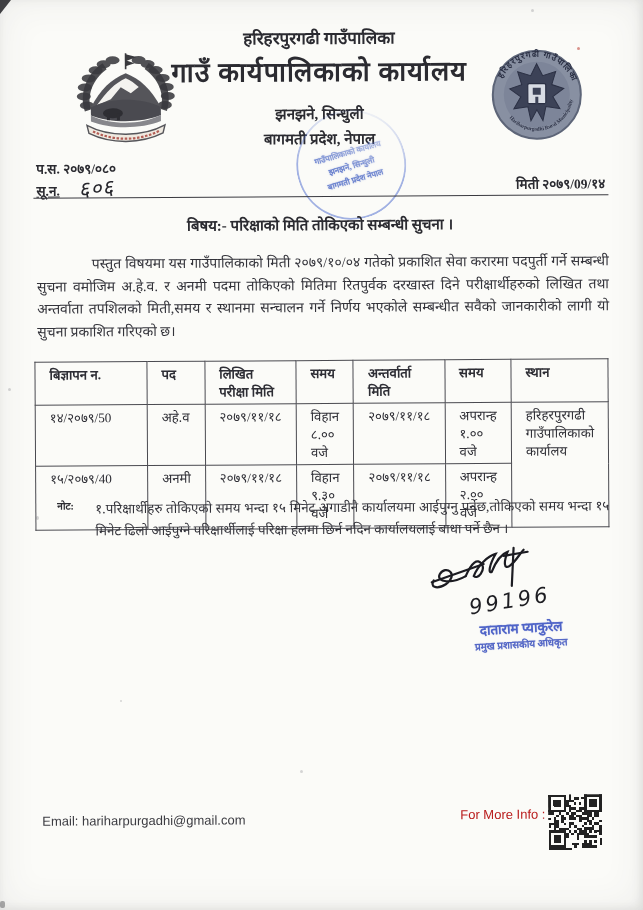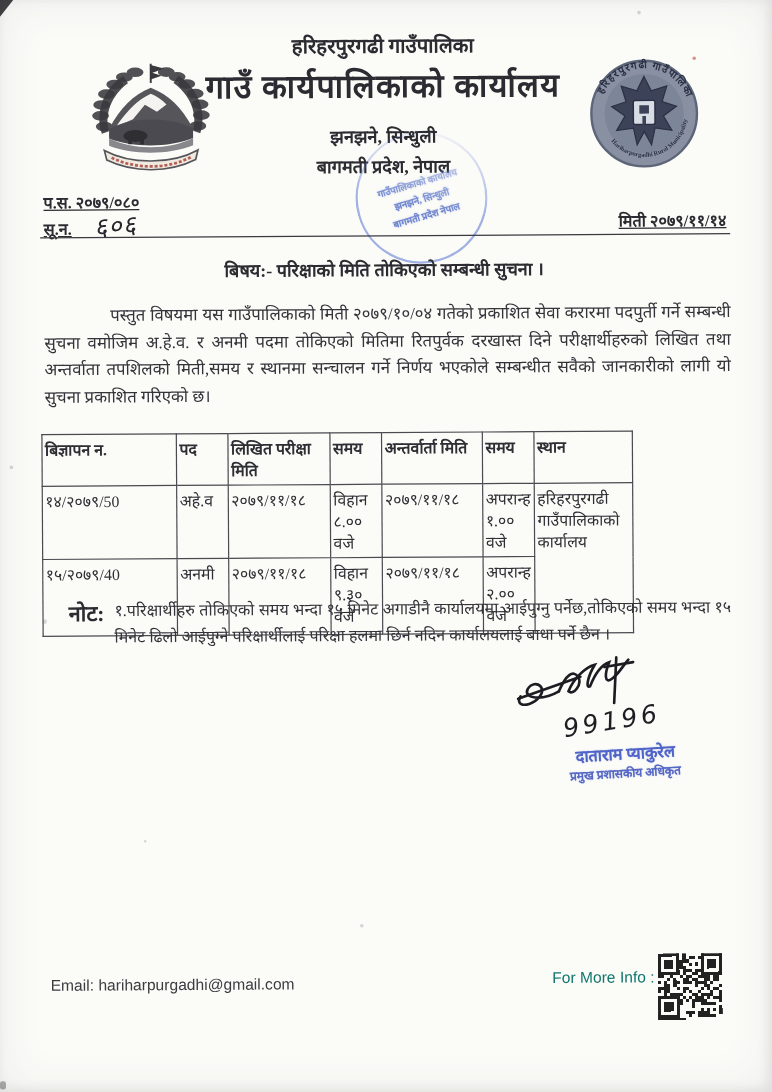--- a/index.html
+++ b/index.html
@@ -10,50 +10,50 @@
     font-family:"Liberation Serif","DejaVu Serif",serif;
     color:#2b2b31;
   }
   .doc{position:absolute;inset:0;transform:rotate(-0.35deg);}
   .abs{position:absolute;}
   .center{text-align:center;}
   .hdr1{left:0;right:0;top:26px;font-size:17px;font-weight:700;}
   .hdr2{left:0;right:0;top:52px;font-size:27px;font-weight:700;letter-spacing:1px;}
   .hdr3{left:0;right:0;top:103px;font-size:15px;font-weight:700;}
   .hdr4{left:0;right:0;top:128px;font-size:15px;font-weight:700;}
-  .refline{font-size:13.5px;font-weight:600;text-decoration:underline;}
+  .refline{font-size:13.5px;font-weight:600;}
   .rule{left:35px;top:196px;width:575px;height:0;border-top:1.5px solid #3a3a40;}
   .subject{left:0;right:0;top:214px;font-size:15px;font-weight:700;}
   .bodytext{
     left:38px;top:252px;width:572px;font-size:14px;line-height:22.5px;
     text-align:justify;text-indent:55px;color:#33333a;
   }
   table.sched{
     position:absolute;left:35px;top:360px;border-collapse:collapse;
     font-size:13.2px;color:#2e2e35;table-layout:fixed;
   }
   table.sched td,table.sched th{
-    border:1.4px solid #4a4a50;padding:3px 2px;vertical-align:top;
+    border:1.4px solid #4a4a50;padding:3px 14px;vertical-align:top;
     text-align:left;font-weight:500;white-space:pre-line;overflow:hidden;
   }
   table.sched th{font-weight:600;}
   .c0{width:112px}.c1{width:43px}.c2{width:85px}.c3{width:43px}.c4{width:84px}.c5{width:43px}.c6{width:82px}
-  .note-label{left:57px;top:497px;font-size:18px;font-weight:700;}
+  .note-label{left:57px;top:497px;font-size:10px;font-weight:700;}
   .note-text{
     left:95px;top:497px;width:514px;font-size:13.4px;line-height:22px;
     text-align:justify;color:#33333a;
   }
   .sig-num{
     left:468px;top:590px;font-size:21px;color:#1d1d22;font-style:italic;
     letter-spacing:3px;transform:rotate(-9deg);font-family:"DejaVu Sans",sans-serif;
   }
   .stamp-name{left:455px;top:620px;width:130px;text-align:center;font-size:13.5px;font-weight:700;color:#4f64c8;transform:rotate(-3deg);text-shadow:0 0 1px rgba(79,100,200,.5);}
   .stamp-title{left:458px;top:638px;width:124px;text-align:center;font-size:10px;font-weight:700;color:#5568c6;transform:rotate(-3deg);text-shadow:0 0 1px rgba(79,100,200,.4);}
   .footer-email{left:40px;top:812px;font-size:13px;color:#3c3c42;font-family:"Liberation Sans","DejaVu Sans",sans-serif;}
-  .footer-info{left:458px;top:808px;font-size:13px;color:#0f766e;font-family:"Liberation Sans","DejaVu Sans",sans-serif;}
+  .footer-info{left:458px;top:808px;font-size:13px;color:#b91c1c;font-family:"Liberation Sans","DejaVu Sans",sans-serif;}
   .qr{left:546px;top:796px;width:54px;height:56px;}
   .bluestamp{
     left:298px;top:110px;width:106px;height:106px;border-radius:50%;
     border:2.5px solid rgba(75,105,205,.6);transform:rotate(-16deg);
     display:flex;flex-direction:column;justify-content:center;align-items:center;gap:3px;
     -webkit-mask-image:linear-gradient(205deg,rgba(0,0,0,.1) 12%,rgba(0,0,0,.85) 55%);
     mask-image:linear-gradient(205deg,rgba(0,0,0,.1) 12%,rgba(0,0,0,.85) 55%);
   }
   .bluestamp div{font-size:8px;color:#5570c8;font-weight:700;white-space:nowrap;text-shadow:0 0 1.5px rgba(85,112,200,.55);}
   .speck{position:absolute;border-radius:50%;background:rgba(40,40,50,.18);}
@@ -140,21 +140,21 @@
 
     <div class="abs bluestamp">
       <div>गाउँपालिकाको कार्यालय</div>
       <div>झनझने, सिन्धुली</div>
       <div>बागमती प्रदेश नेपाल</div>
     </div>
 
     <div class="abs refline" style="left:38px;top:158px;">प.स. २०७९/०८०</div>
     <div class="abs refline" style="left:38px;top:180px;text-decoration:underline;">सू.न.</div>
     <div class="abs" style="left:80px;top:172px;font-size:21px;font-style:italic;letter-spacing:1px;color:#26262c;transform:rotate(-4deg);">६०६</div>
-    <div class="abs refline" style="right:36px;top:176px;">मिती २०७९/११/१४</div>
+    <div class="abs refline" style="right:36px;top:176px;">मिती २०७९/09/१४</div>
     <div class="abs rule"></div>
 
     <div class="abs center subject">बिषय:- परिक्षाको मिति तोकिएको सम्बन्धी सुचना ।</div>
 
     <div class="abs bodytext">पस्तुत विषयमा यस गाउँपालिकाको मिती २०७९/१०/०४ गतेको प्रकाशित सेवा करारमा पदपुर्ती गर्ने सम्बन्धी सुचना वमोजिम अ.हे.व. र अनमी पदमा तोकिएको मितिमा रितपुर्वक दरखास्त दिने परीक्षार्थीहरुको लिखित तथा अन्तर्वाता तपशिलको मिती,समय र स्थानमा सन्चालन गर्ने निर्णय भएकोले सम्बन्धीत सवैको जानकारीको लागी यो सुचना प्रकाशित गरिएको छ।</div>
 
     <table class="sched">
       <colgroup>
         <col class="c0">
           <col class="c1">

